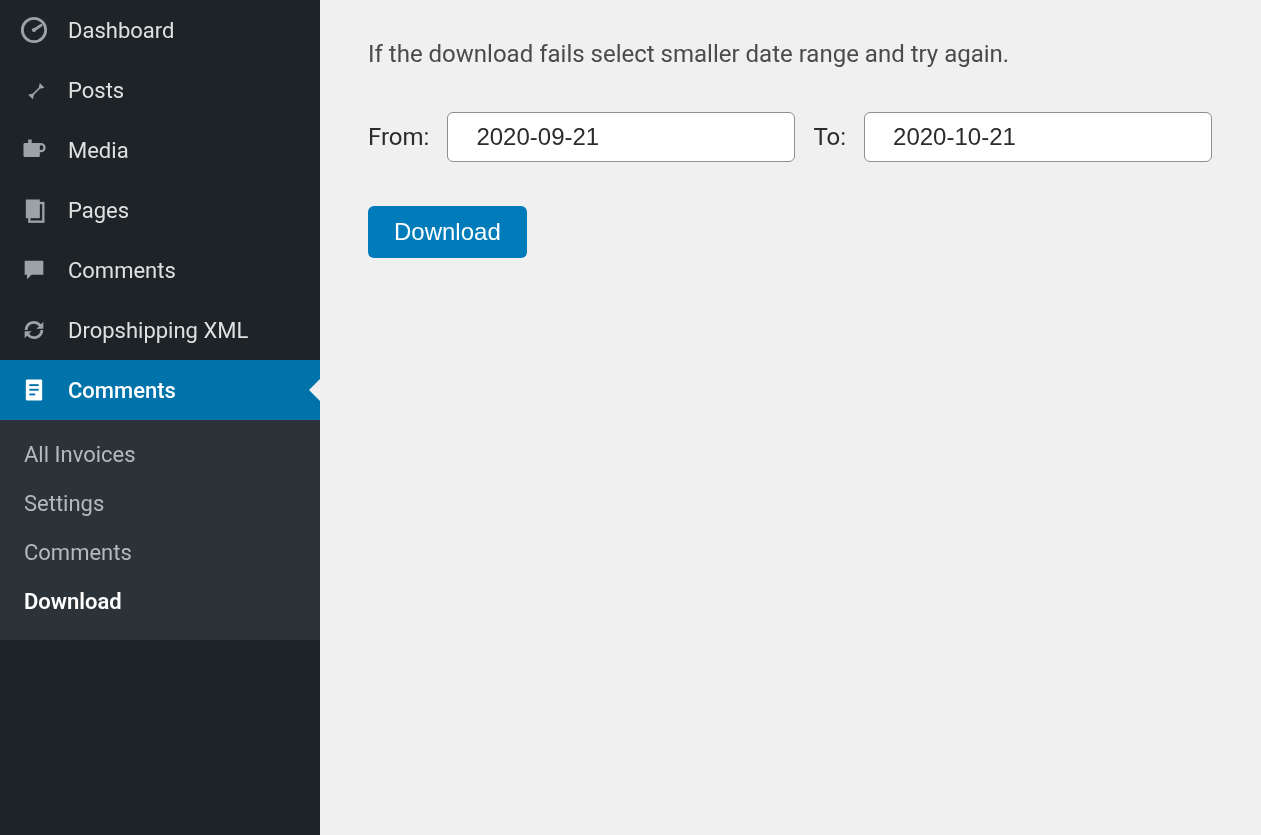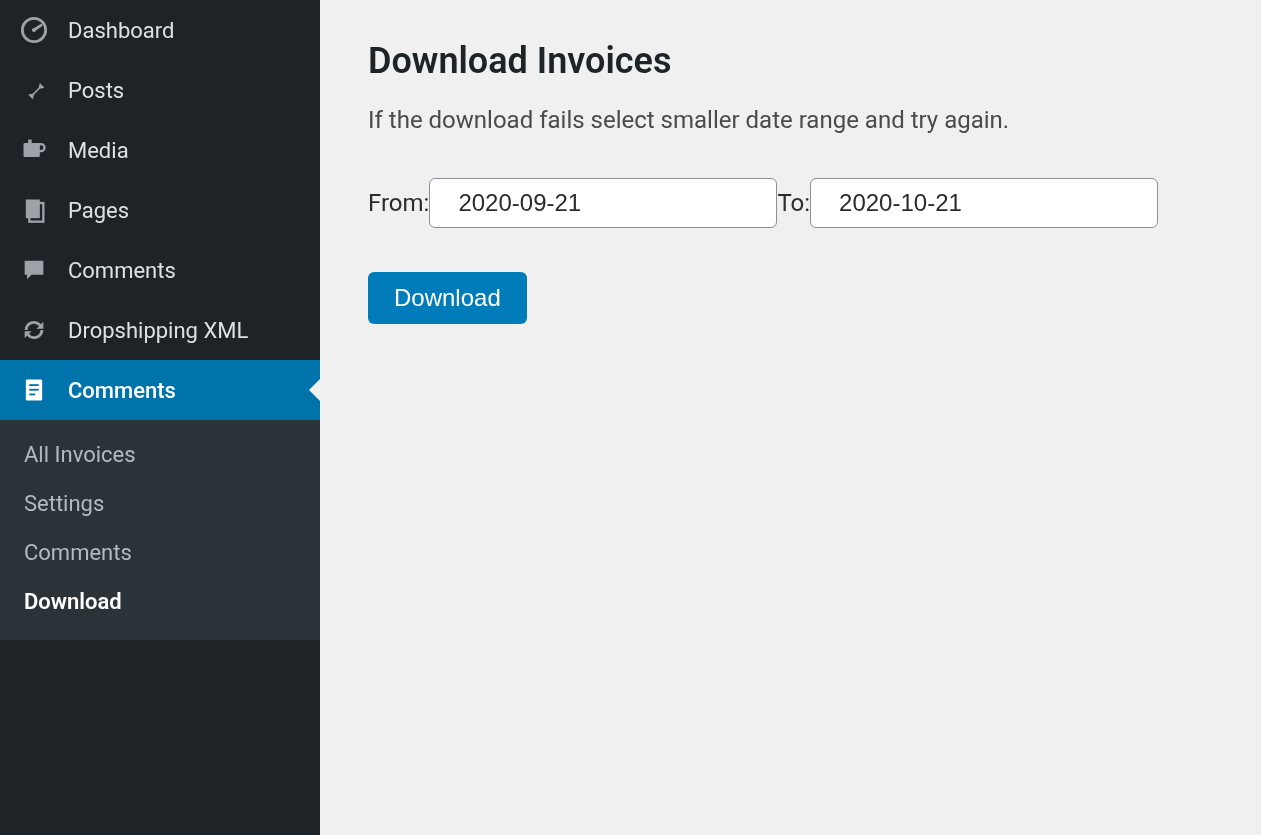--- a/index.html
+++ b/index.html
@@ -93,20 +93,21 @@
     margin-bottom: 24px;
   }
   .page-desc {
     font-size: 24px;
     color: #4b4b4b;
     margin-bottom: 44px;
   }
   .form-row {
     display: flex;
     align-items: center;
+    gap: 18px;
     margin-bottom: 44px;
   }
   .form-label {
     font-size: 24px;
     color: #2c2c2c;
   }
   .date-input {
     font-size: 24px;
     padding: 10px 28px;
     border: 1px solid #8c8f94;
@@ -207,21 +208,20 @@
   <div class="submenu">
     <div class="submenu-item">All Invoices</div>
     <div class="submenu-item">Settings</div>
     <div class="submenu-item">Comments</div>
     <div class="submenu-item current">Download</div>
   </div>
 
 </div>
 
 <div class="main">
-  <h1 class="page-title">Download Invoices</h1>
   <p class="page-desc">If the download fails select smaller date range and try again.</p>
 
   <div class="form-row">
     <span class="form-label">From:</span>
     <input class="date-input" type="text" value="2020-09-21" style="">
     <span class="form-label">To:</span>
     <input class="date-input" type="text" value="2020-10-21" style="">
   </div>
 
   <button class="download-btn">Download</button>

